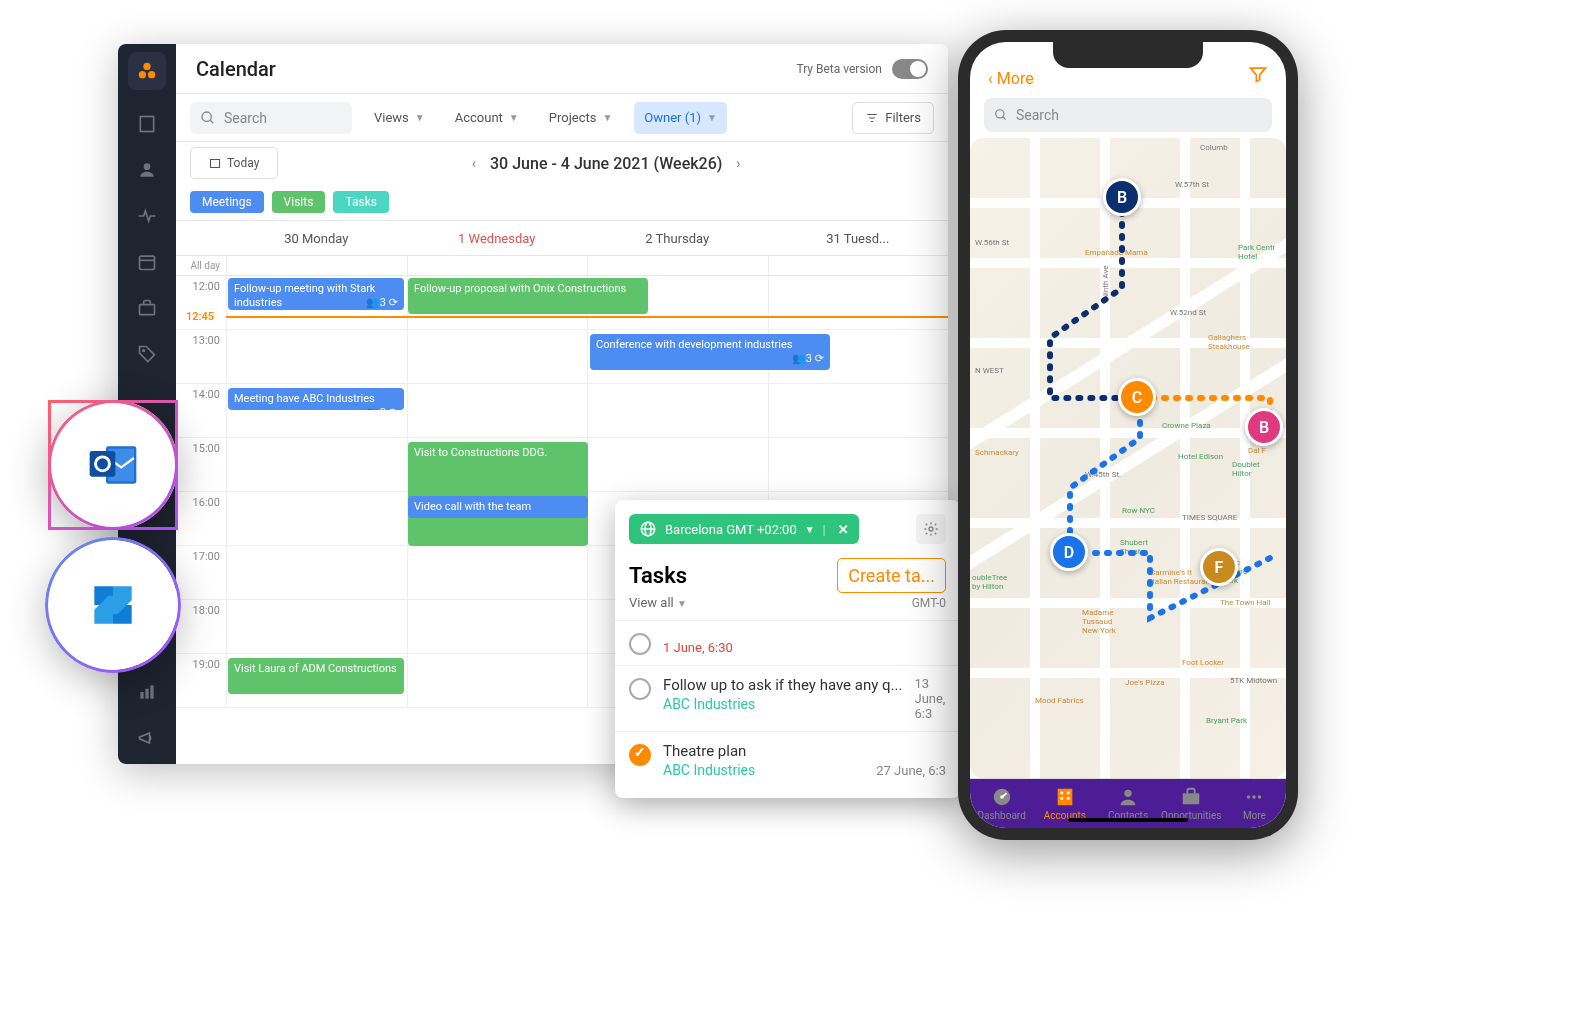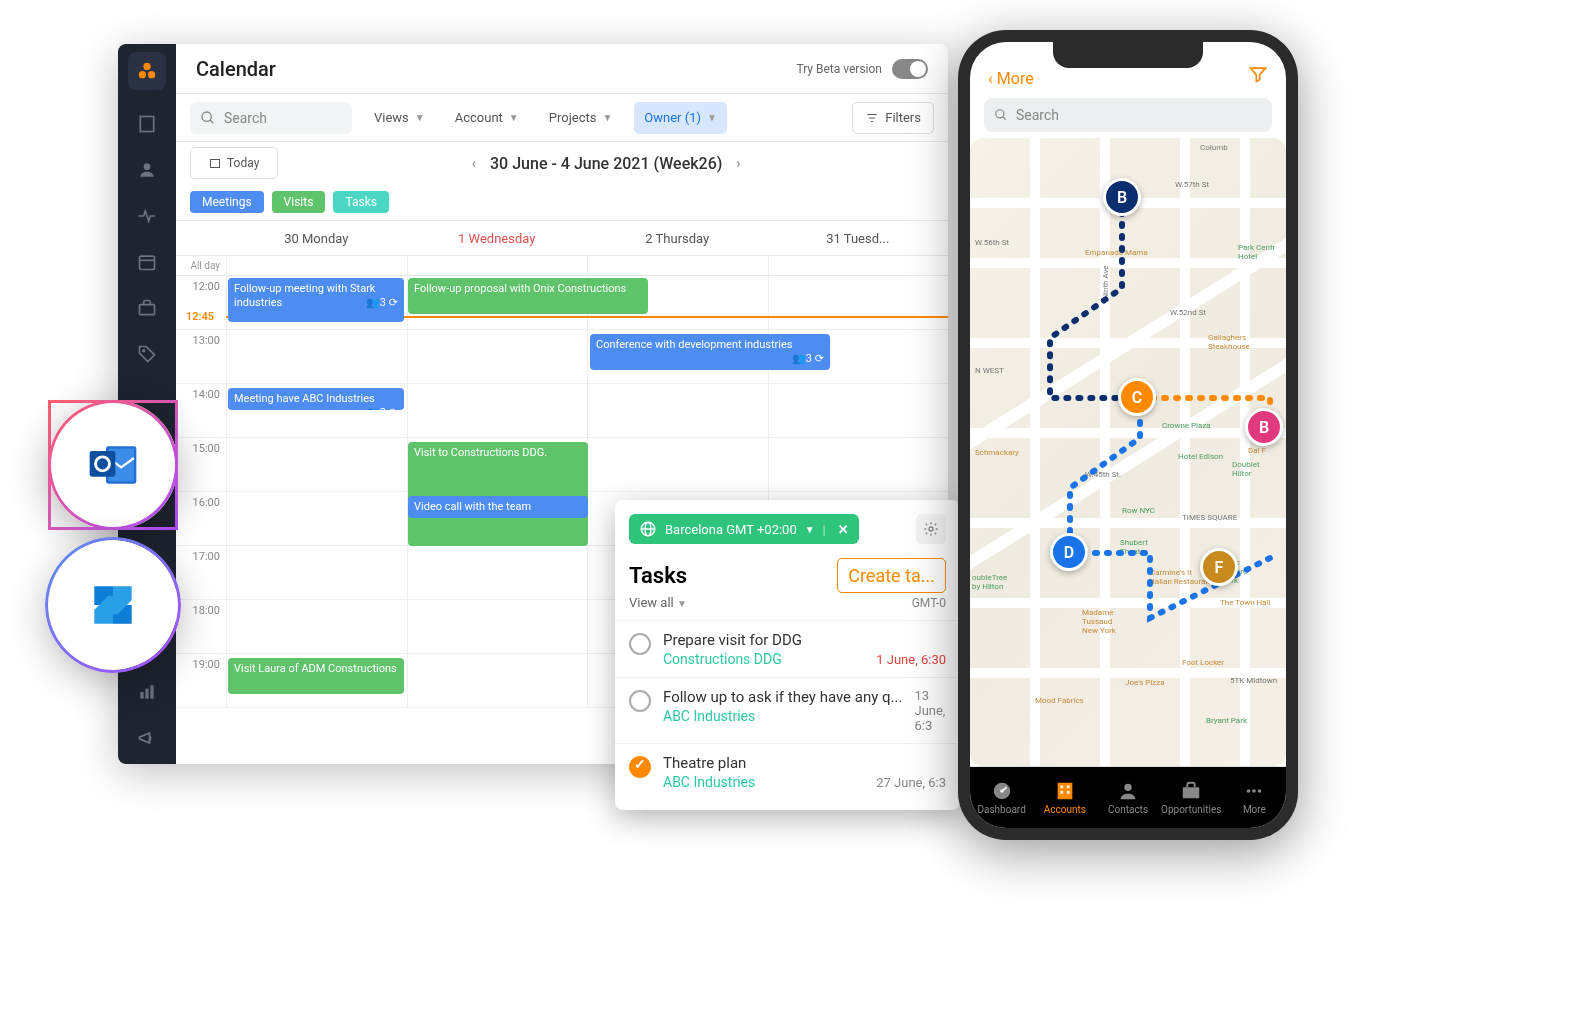--- a/index.html
+++ b/index.html
@@ -97,21 +97,21 @@
 .phone-search { margin: 6px 14px; height: 34px; background: #eceef0; border-radius: 8px; display: flex; align-items: center; padding: 0 10px; color: #888; font-size: 14px; gap: 8px; }
 .map { flex: 1; position: relative; background: linear-gradient(135deg, #f7f2e8 0%, #f0ebe0 50%, #f5efe5 100%); overflow: hidden; border-radius: 13px; }
 .road { position: absolute; background: #fff; }
 .road.h { height: 10px; left: 0; right: 0; }
 .road.v { width: 10px; top: 0; bottom: 0; }
 .road.d { height: 12px; left: -60px; right: -60px; transform-origin: center; }
 .poi { position: absolute; font-size: 8px; color: #777; white-space: nowrap; }
 .poi.green { color: #4a9d5f; }
 .poi.orange { color: #c88a3a; }
 .marker { position: absolute; width: 38px; height: 38px; border-radius: 50%; color: #fff; display: flex; align-items: center; justify-content: center; font-weight: 600; font-size: 16px; border: 3px solid #fff; box-shadow: 0 2px 6px rgba(0,0,0,0.3); }
-.tabbar { height: 62px; background: #000000; border-top: 1px solid #ddd; display: flex; }
+.tabbar { height: 50px; background: #4c1d95; border-top: 1px solid #ddd; display: flex; }
 .tab { flex: 1; display: flex; flex-direction: column; align-items: center; justify-content: center; font-size: 10px; color: #888; gap: 2px; cursor: pointer; }
 .tab.active { color: #ff8a00; }
 .tab svg { width: 22px; height: 22px; }
 .home-ind { position: absolute; bottom: 6px; left: 50%; transform: translateX(-50%); width: 120px; height: 4px; background: #000; border-radius: 3px; }
 </style>
 </head>
 <body>
 
 <div class="integ one">
   <svg viewBox="0 0 48 48">
@@ -325,21 +325,21 @@
           <div class="timecol">19:00</div>
           <div class="cell"></div>
           <div class="cell"></div>
           <div class="cell"></div>
           <div class="cell"></div>
         </div>
 
       <div class="now-label" style="top:40px">12:45</div>
       <div class="now-line" style="top:40px"></div>
 
-      <div class="event ev-blue" style="left:52px;top:2px;width:176px;height:44px"><span>Follow-up meeting with Stark industries</span><span class="icons">👥<span>3</span> ⟳</span></div>
+      <div class="event ev-blue" style="left:52px;top:2px;width:176px;height:32px"><span>Follow-up meeting with Stark industries</span><span class="icons">👥<span>3</span> ⟳</span></div>
       <div class="event ev-green" style="left:232px;top:2px;width:240px;height:36px"><span>Follow-up proposal with Onix Constructions</span></div>
       <div class="event ev-blue" style="left:414px;top:58px;width:240px;height:36px"><span>Conference with development industries</span><span class="icons">👥<span>3</span> ⟳</span></div>
       <div class="event ev-blue" style="left:52px;top:112px;width:176px;height:22px"><span>Meeting have ABC Industries</span><span class="icons">👥<span>3</span> ⟳</span></div>
       <div class="event ev-green" style="left:232px;top:166px;width:180px;height:104px"><span>Visit to Constructions DDG.</span></div>
       <div class="event ev-blue" style="left:232px;top:220px;width:180px;height:22px"><span>Video call with the team</span></div>
       <div class="event ev-green" style="left:52px;top:382px;width:176px;height:36px"><span>Visit Laura of ADM Constructions</span></div>
     </div>
   </div>
 </div>
 
@@ -366,24 +366,20 @@
   <div class="tasks-header">
     <div class="tasks-title">Tasks</div>
     <div class="create-task">Create ta...</div>
   </div>
   <div class="tasks-sub">
     <span><span>View all</span> <span style="font-size:10px;color:#999">▼</span></span>
     <span class="gmt">GMT-0</span>
   </div>
   <div class="task-item">
     <div class="task-check"></div>
-    <div class="task-body">
-      <div class="task-title">Prepare visit for DDG</div>
-      <div class="task-acct">Constructions DDG</div>
-    </div>
     <div class="task-date overdue">1 June, 6:30</div>
   </div>
   <div class="task-item">
     <div class="task-check"></div>
     <div class="task-body">
       <div class="task-title">Follow up to ask if they have any q...</div>
       <div class="task-acct">ABC Industries</div>
     </div>
     <div class="task-date">13 June, 6:3</div>
   </div>

